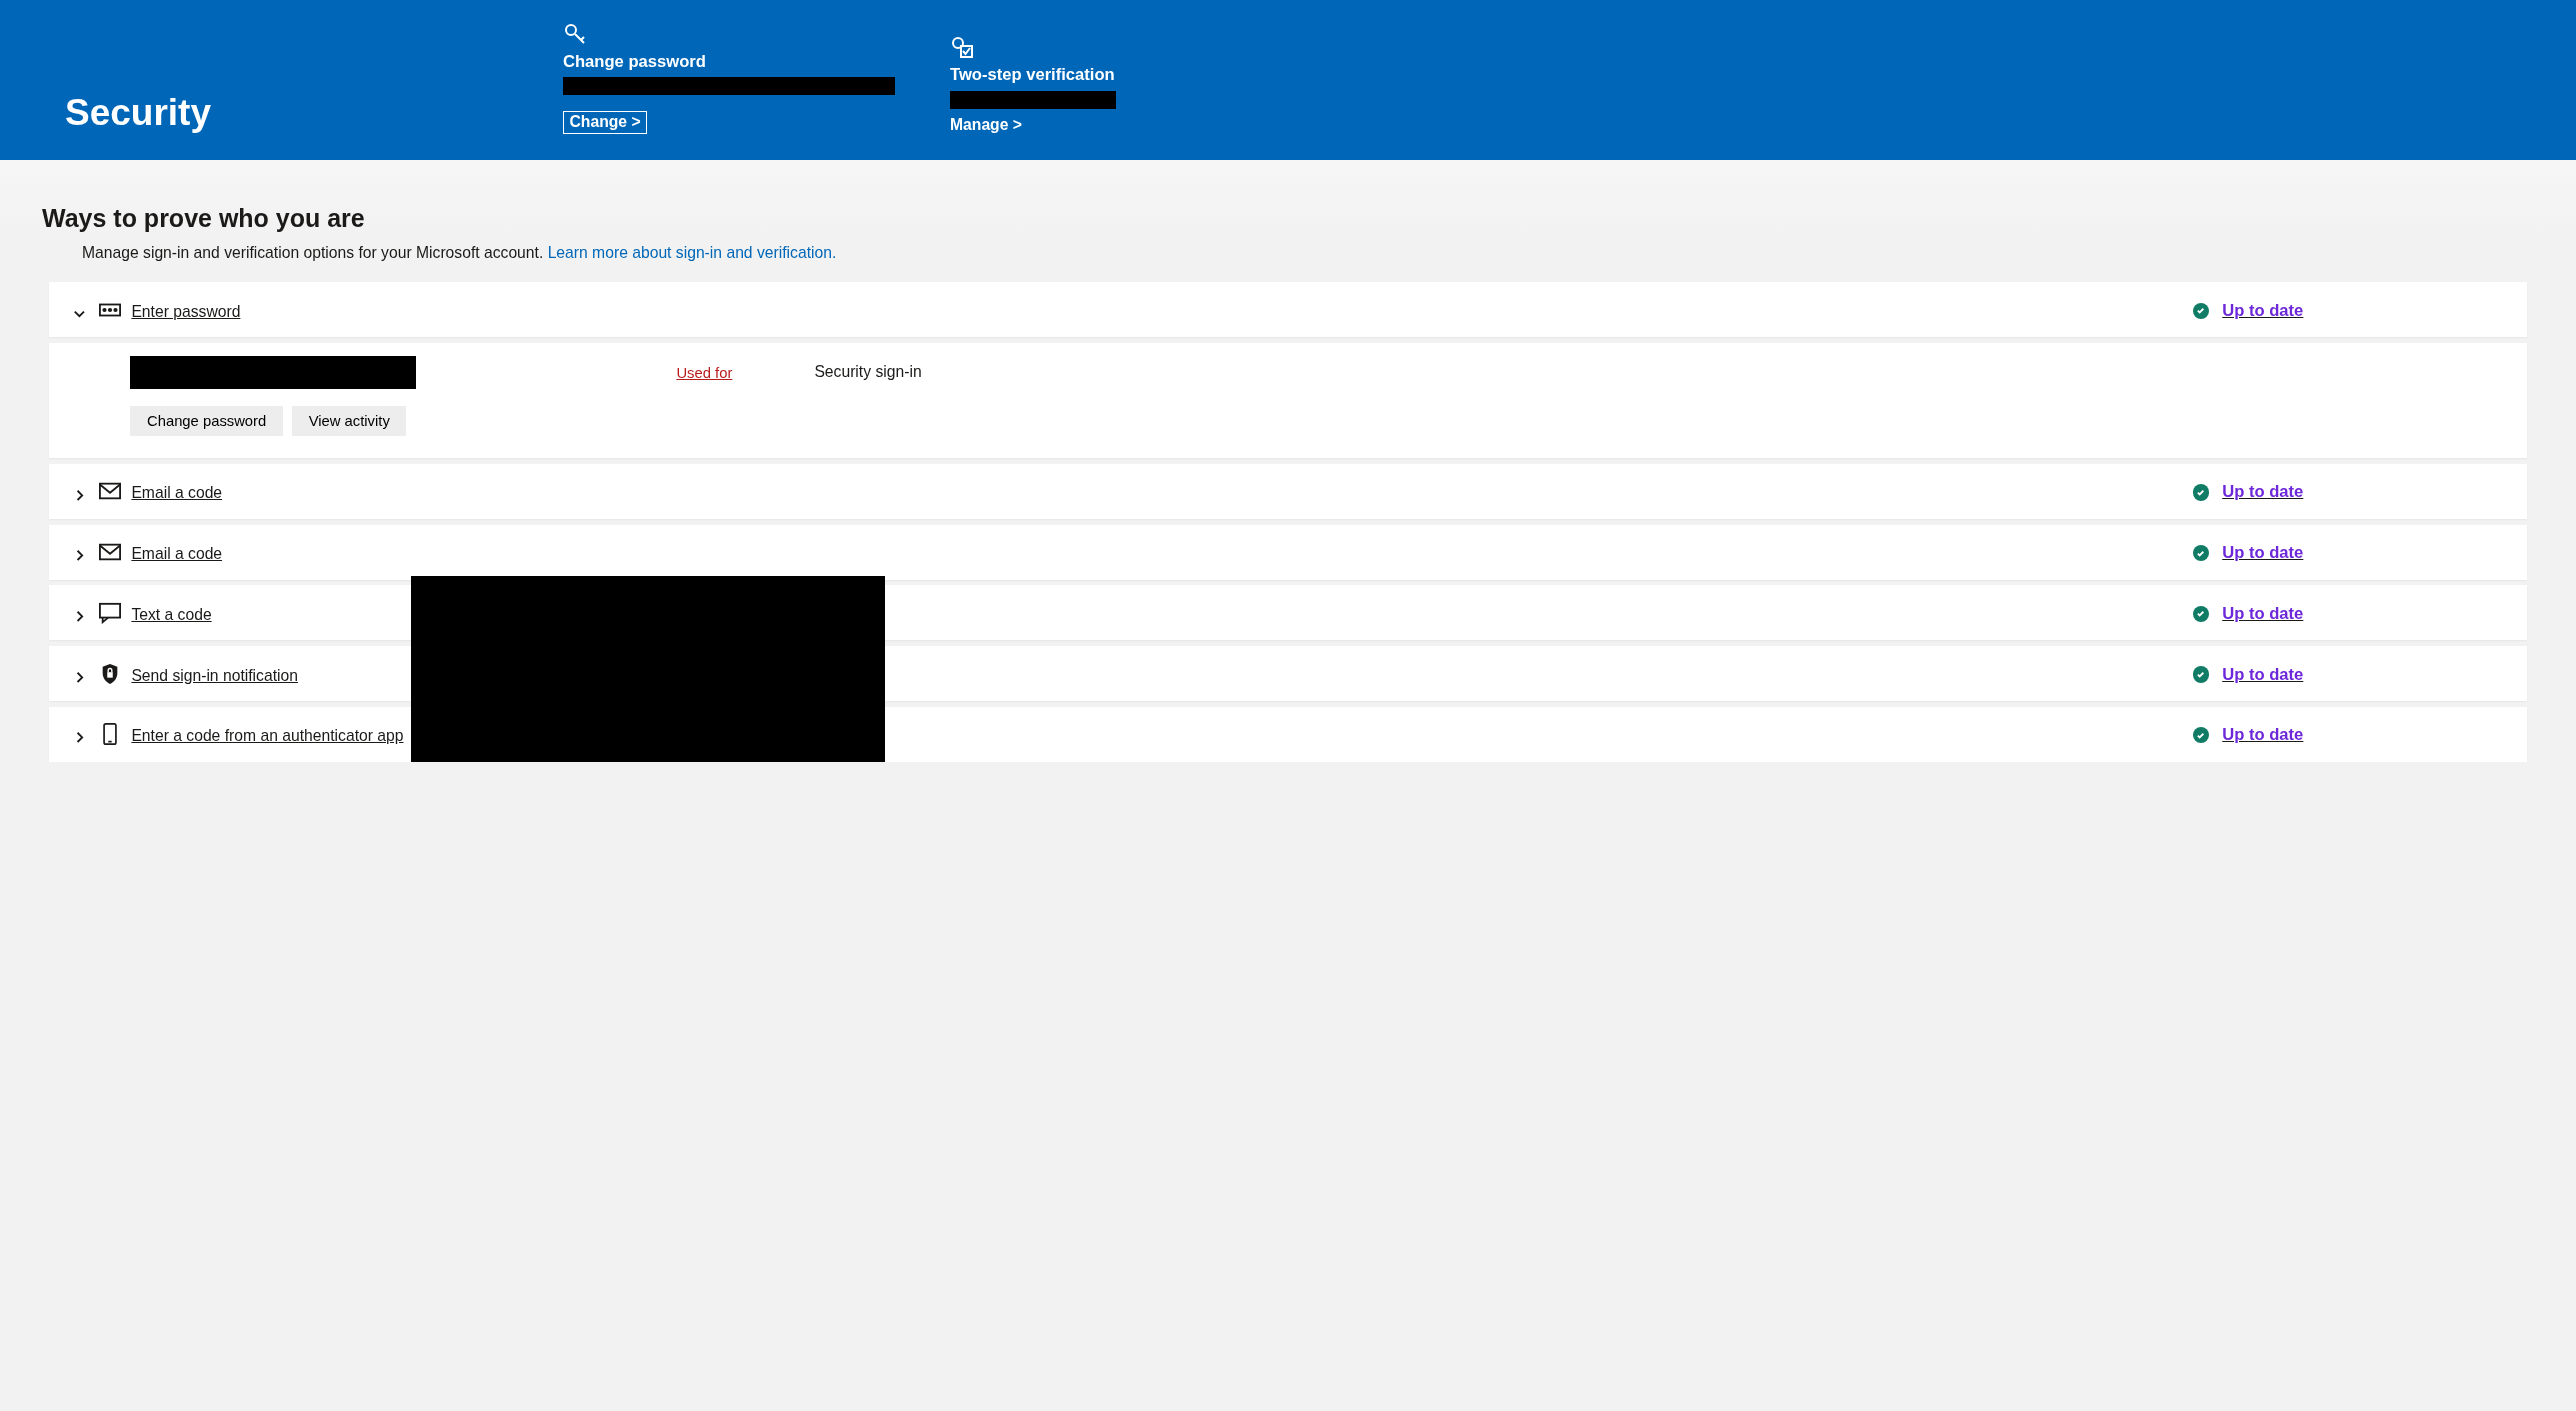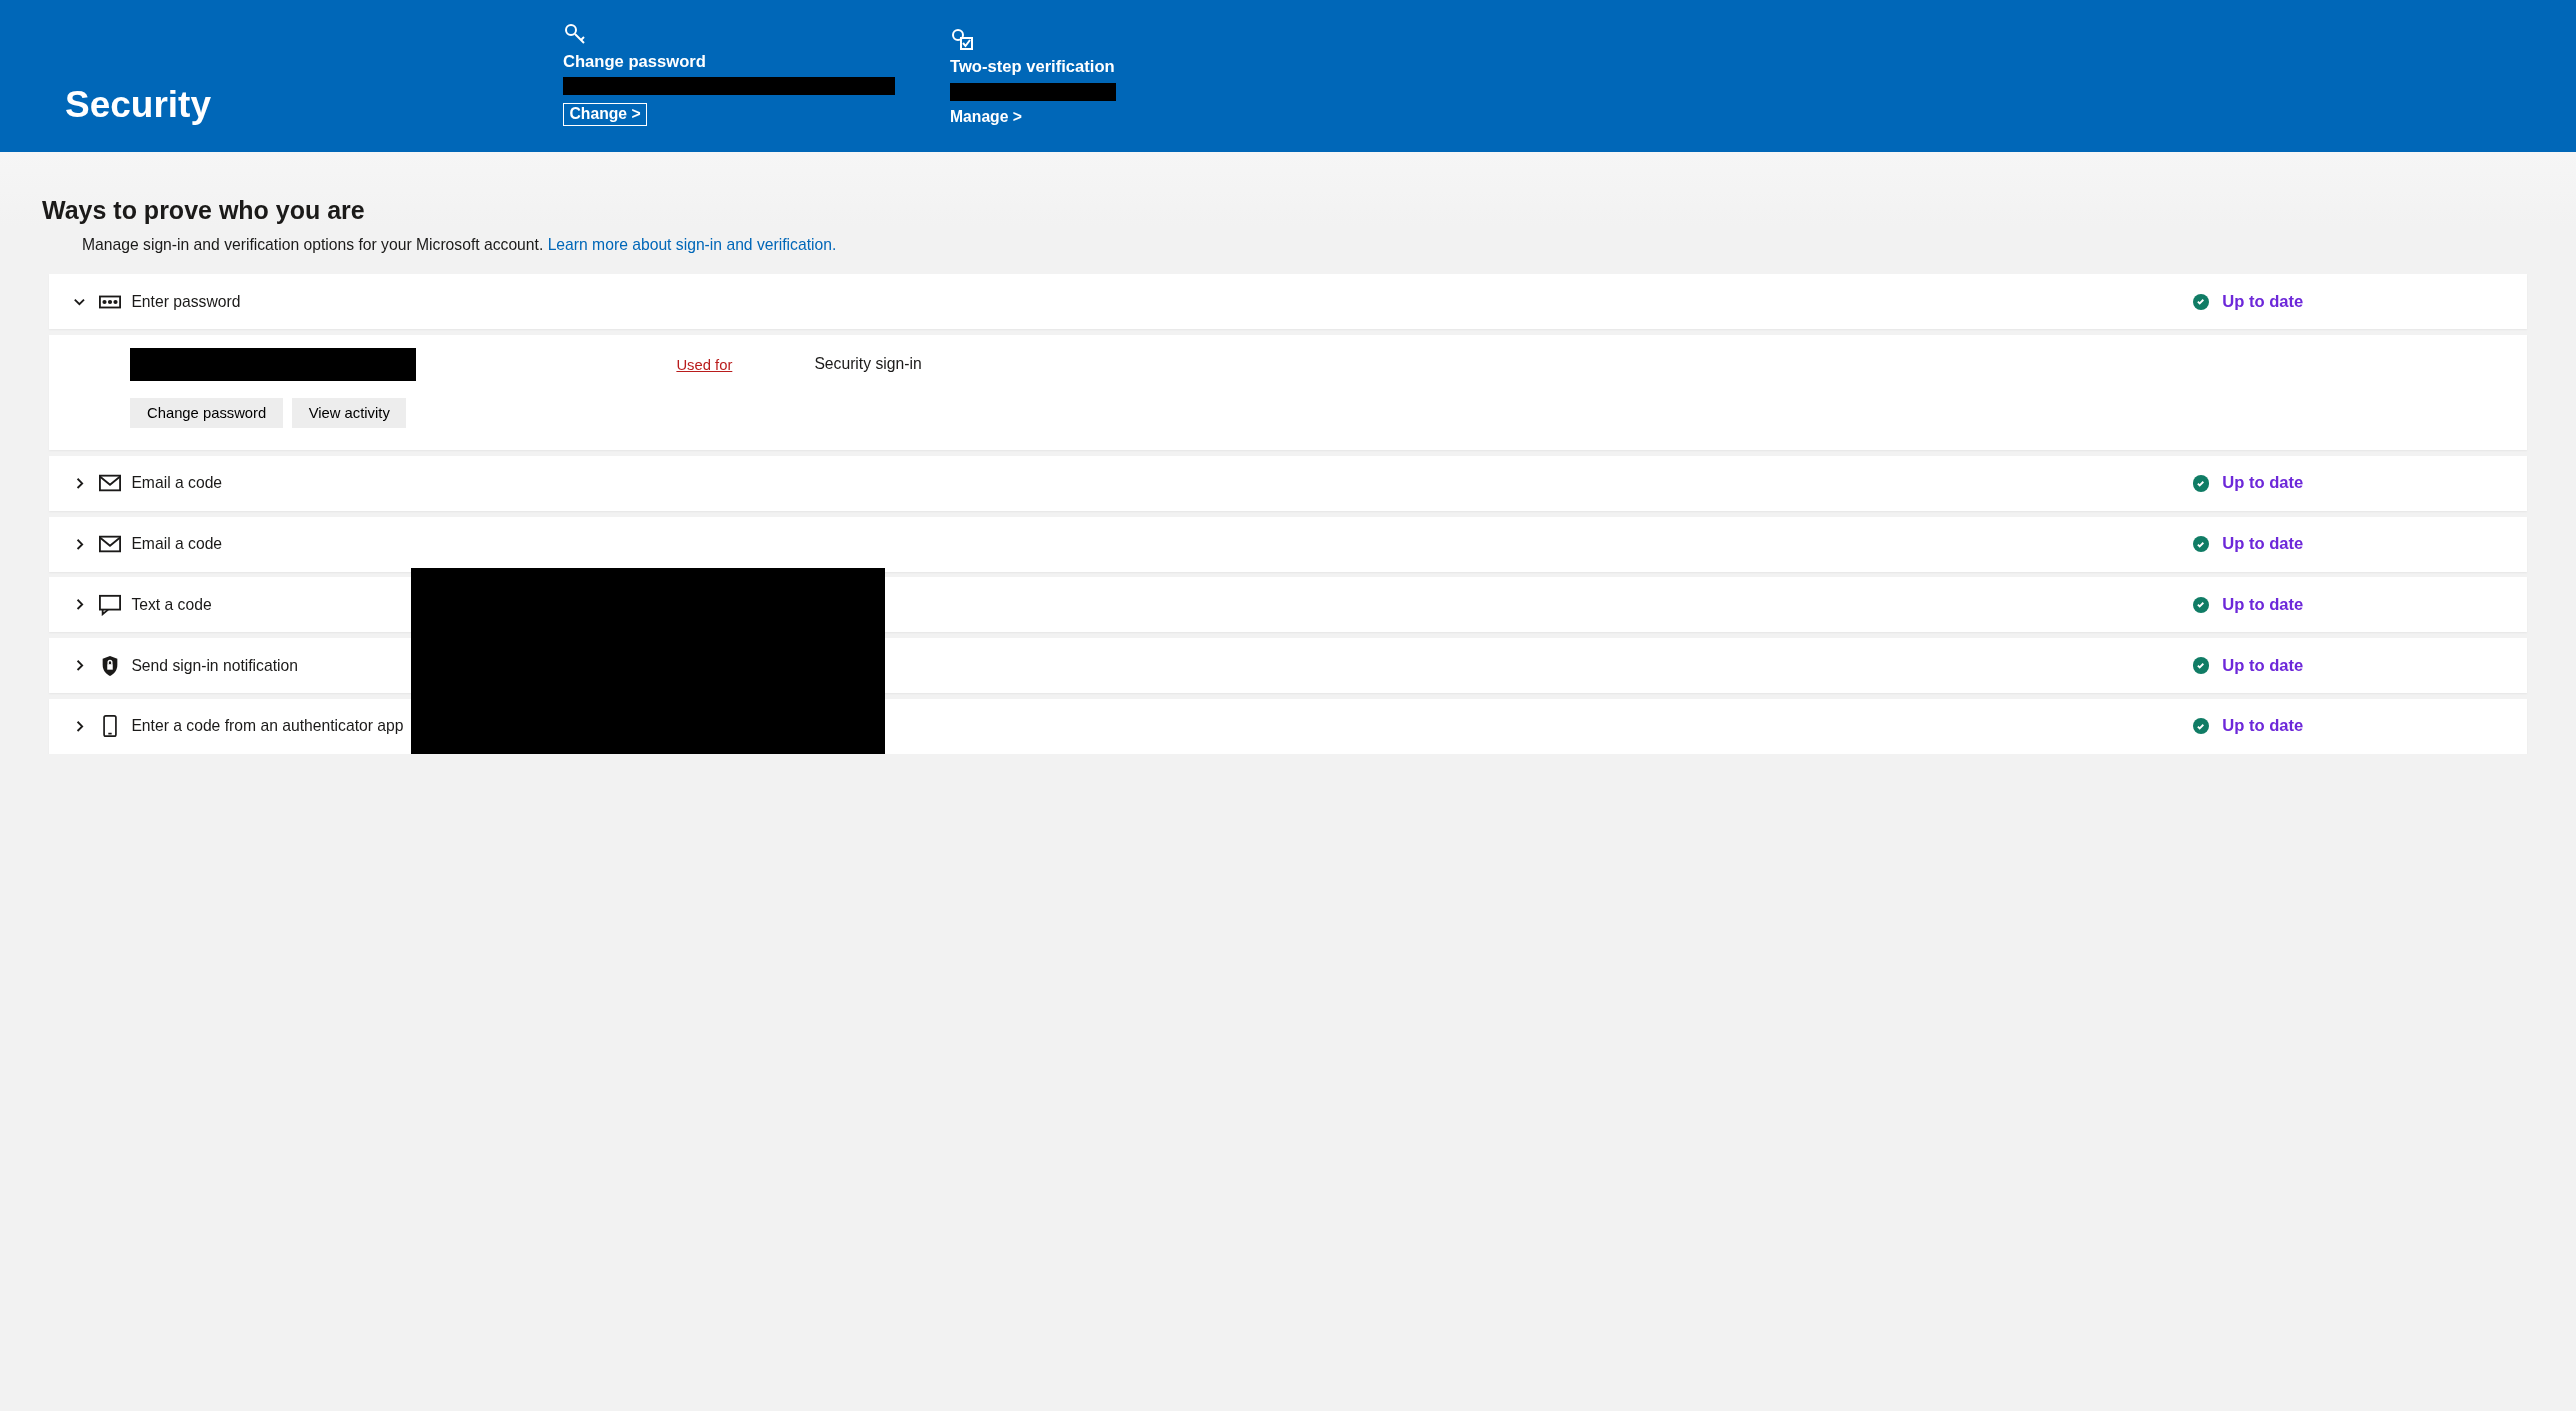--- a/index.html
+++ b/index.html
@@ -52,20 +52,21 @@
     font-size: 15.7px;
     font-weight: 600;
     text-decoration: none;
     cursor: pointer;
   }
   .header-link.boxed {
     border: 0.9px solid #fff;
     padding: 1.8px 5.5px;
     display: inline-block;
     width: fit-content;
+    margin-top: 8px;
   }
   .content {
     padding: 44px 42px 0 42px;
     background: linear-gradient(#f6f6f6, #f2f2f2 74px);
   }
   .section-title {
     font-size: 25px;
     font-weight: 700;
     margin-bottom: 11px;
   }
@@ -82,26 +83,27 @@
   .panel-list {
     display: flex;
     flex-direction: column;
     gap: 5.5px;
     margin-left: 7.4px;
     margin-right: 7.4px;
   }
   .panel {
     background: #fff;
     display: flex;
-    align-items: center;
+    align-items: flex-end;
     padding: 16.6px 20px;
     gap: 8px;
     box-shadow: 0 0.9px 1.8px rgba(0,0,0,0.05);
     position: relative;
     cursor: pointer;
+    text-decoration: underline;
   }
   .panel .chev {
     width: 20px;
     display: flex;
     align-items: center;
     justify-content: center;
   }
   .panel .chev svg { width: 14.8px; height: 14.8px; }
   .panel .row-icon {
     width: 26px;

